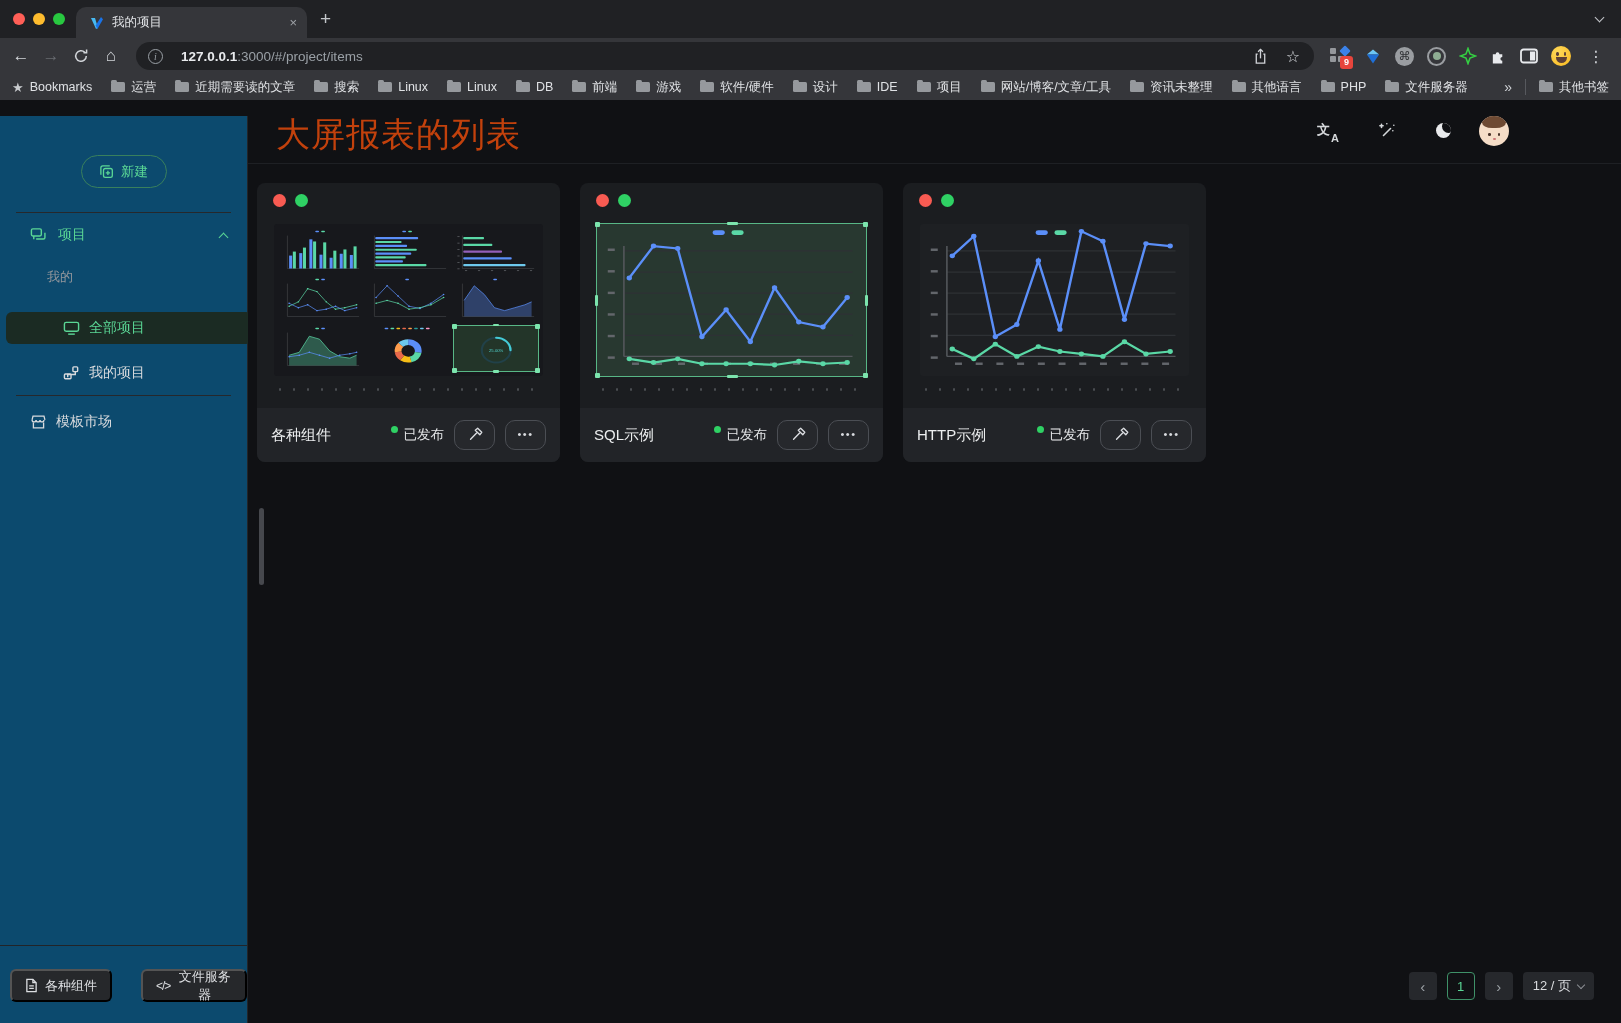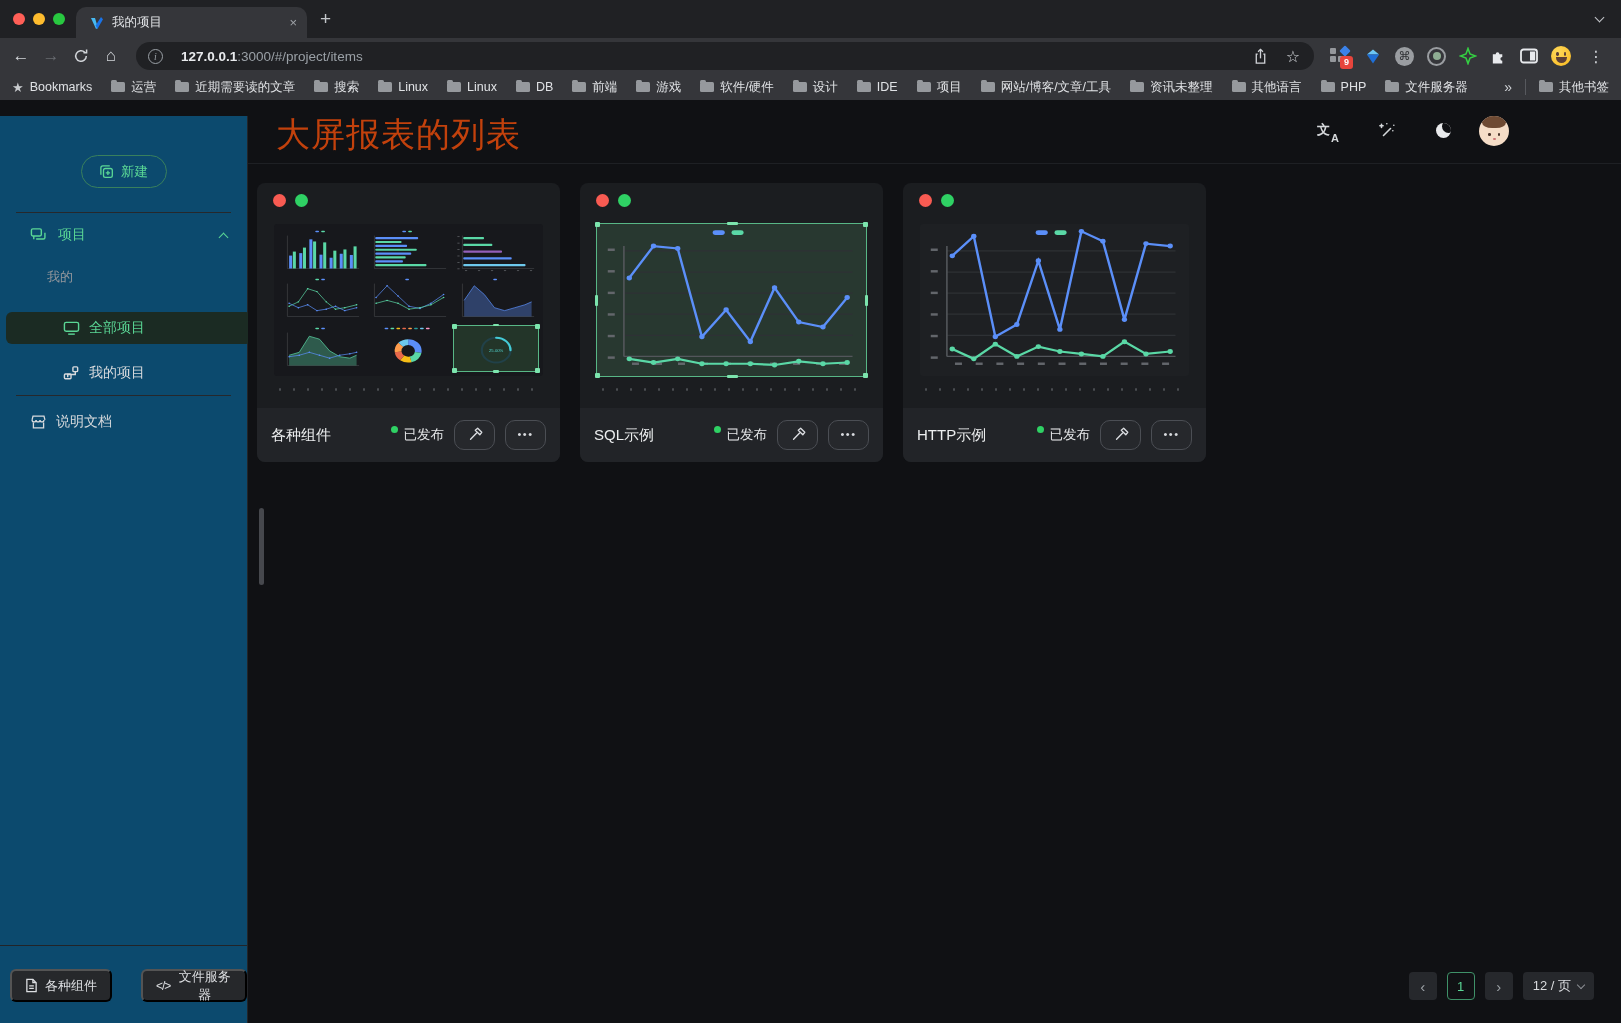--- a/index.html
+++ b/index.html
@@ -326,21 +326,21 @@
       </div>
 
       <div class="sdiv" style="top:279px;"></div>
 
       <div class="nav-item market">
         <svg width="17" height="16" viewBox="0 0 18 16" fill="none" stroke="#d8dadd" stroke-width="1.4">
           <path d="M2.2 5.8 L3.2 1.8 h11.6 l1 4"></path>
           <path d="M2.2 5.8 c0 1.2 .95 2 2.1 2 1.2 0 2.1 -.8 2.1 -2 0 1.2 .95 2 2.1 2 1.2 0 2.1 -.8 2.1 -2 0 1.2 .95 2 2.1 2 1.15 0 2.1 -.8 2.1 -2"></path>
           <path d="M3.6 8.6 V14.2 h10.8 V8.6"></path>
         </svg>
-        <span>说明文档</span>
+        <span>模板市场</span>
       </div>
 
       <div class="side-foot-div"></div>
       <button class="side-btn doc">
         <svg width="13" height="15" viewBox="0 0 14 16" fill="none" stroke="#dcdee1" stroke-width="1.4">
           <path d="M2 1.5 h6.5 L12 5 v9.5 H2 Z"></path>
           <path d="M8.5 1.5 V5 H12"></path>
           <path d="M4.5 8.5 h5 M4.5 11.2 h5"></path>
         </svg>
         <span>各种组件</span>

